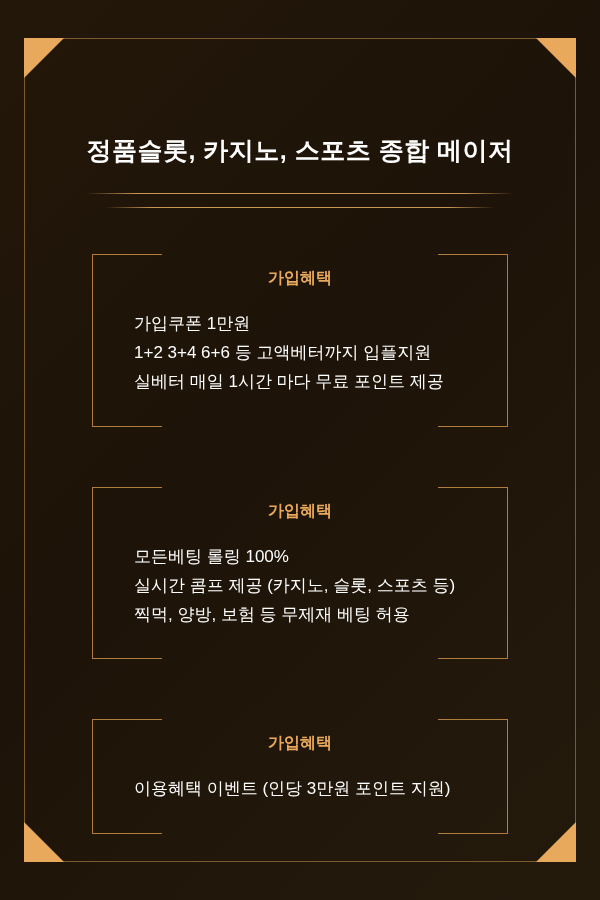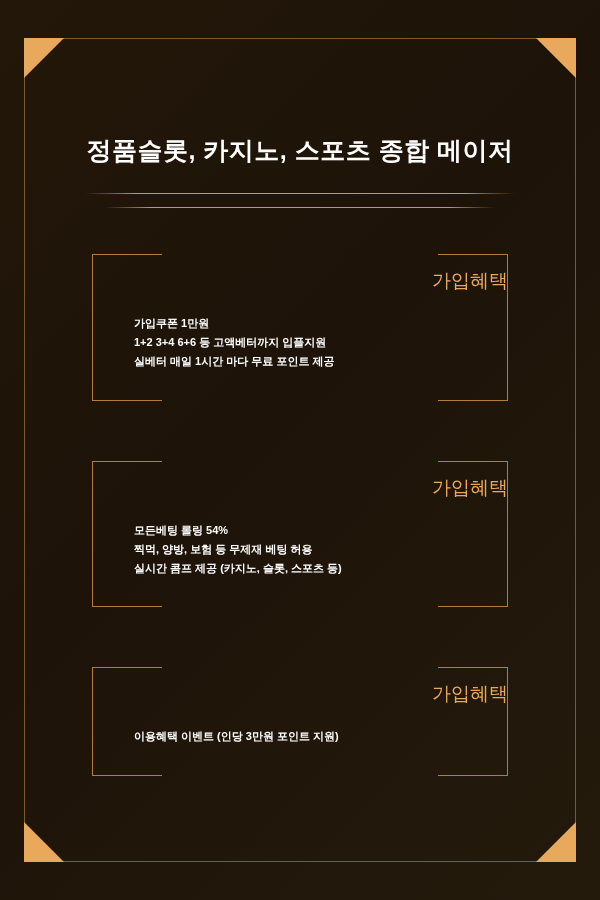--- a/index.html
+++ b/index.html
@@ -119,35 +119,34 @@
   }
   .bracket.right {
     right: 0;
     top: 12px;
     bottom: 0;
     width: 70px;
     border-width: 1px 1px 1px 0;
   }
   .sec-title {
     position: relative;
-    text-align: right;
+    text-align: center;
     color: #e8a95c;
-    font-size: 19px;
-    font-weight: normal;
+    font-size: 16px;
+    font-weight: bold;
     margin: 0 0 14px 0;
     z-index: 2;
   }
   .sec-body {
     color: #ffffff;
-    font-size: 11px;
+    font-size: 17px;
     line-height: 1.72;
     padding: 6px 0 0 42px;
     position: relative;
     z-index: 2;
-    font-weight: bold;
   }
   .sec-body div { white-space: nowrap; }
 </style>
 </head>
 <body>
 
 <div class="poster">
   <div class="frame"></div>
   <div class="corner tl"></div>
   <div class="corner tr"></div>
@@ -173,23 +172,23 @@
           <div>1+2 3+4 6+6 등 고액베터까지 입플지원</div>
           <div>실베터 매일 1시간 마다 무료 포인트 제공</div>
         </div>
       </div>
 
       <div class="section">
         <div class="bracket left"></div>
         <div class="bracket right"></div>
         <div class="sec-title">가입혜택</div>
         <div class="sec-body">
-          <div>모든베팅 롤링 54%</div>
+          <div>모든베팅 롤링 100%</div>
+          <div>실시간 콤프 제공 (카지노, 슬롯, 스포츠 등)</div>
           <div>찍먹, 양방, 보험 등 무제재 베팅 허용</div>
-          <div>실시간 콤프 제공 (카지노, 슬롯, 스포츠 등)</div>
         </div>
       </div>
 
       <div class="section">
         <div class="bracket left"></div>
         <div class="bracket right"></div>
         <div class="sec-title">가입혜택</div>
         <div class="sec-body">
           <div>이용혜택 이벤트 (인당 3만원 포인트 지원)</div>
         </div>

